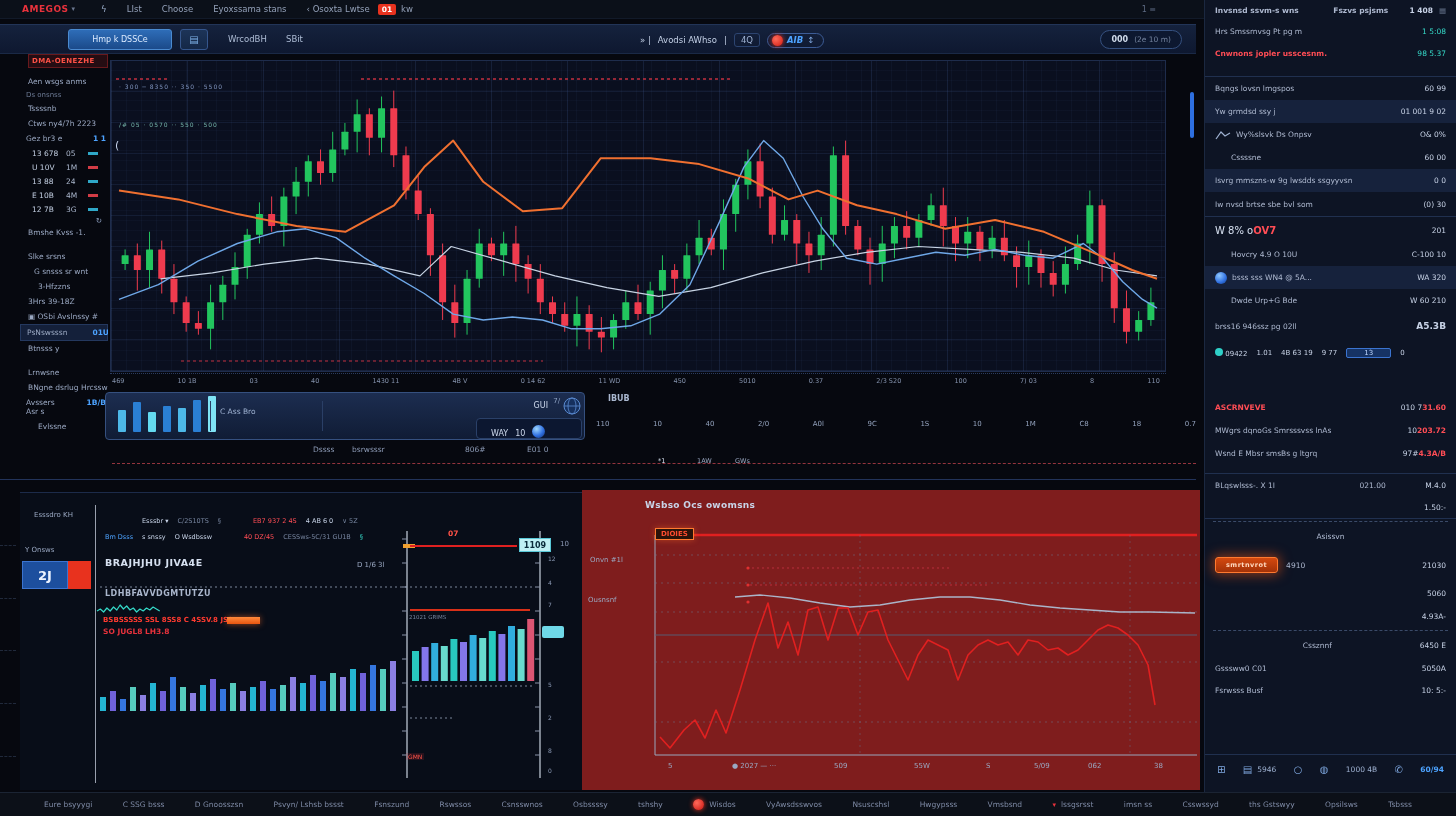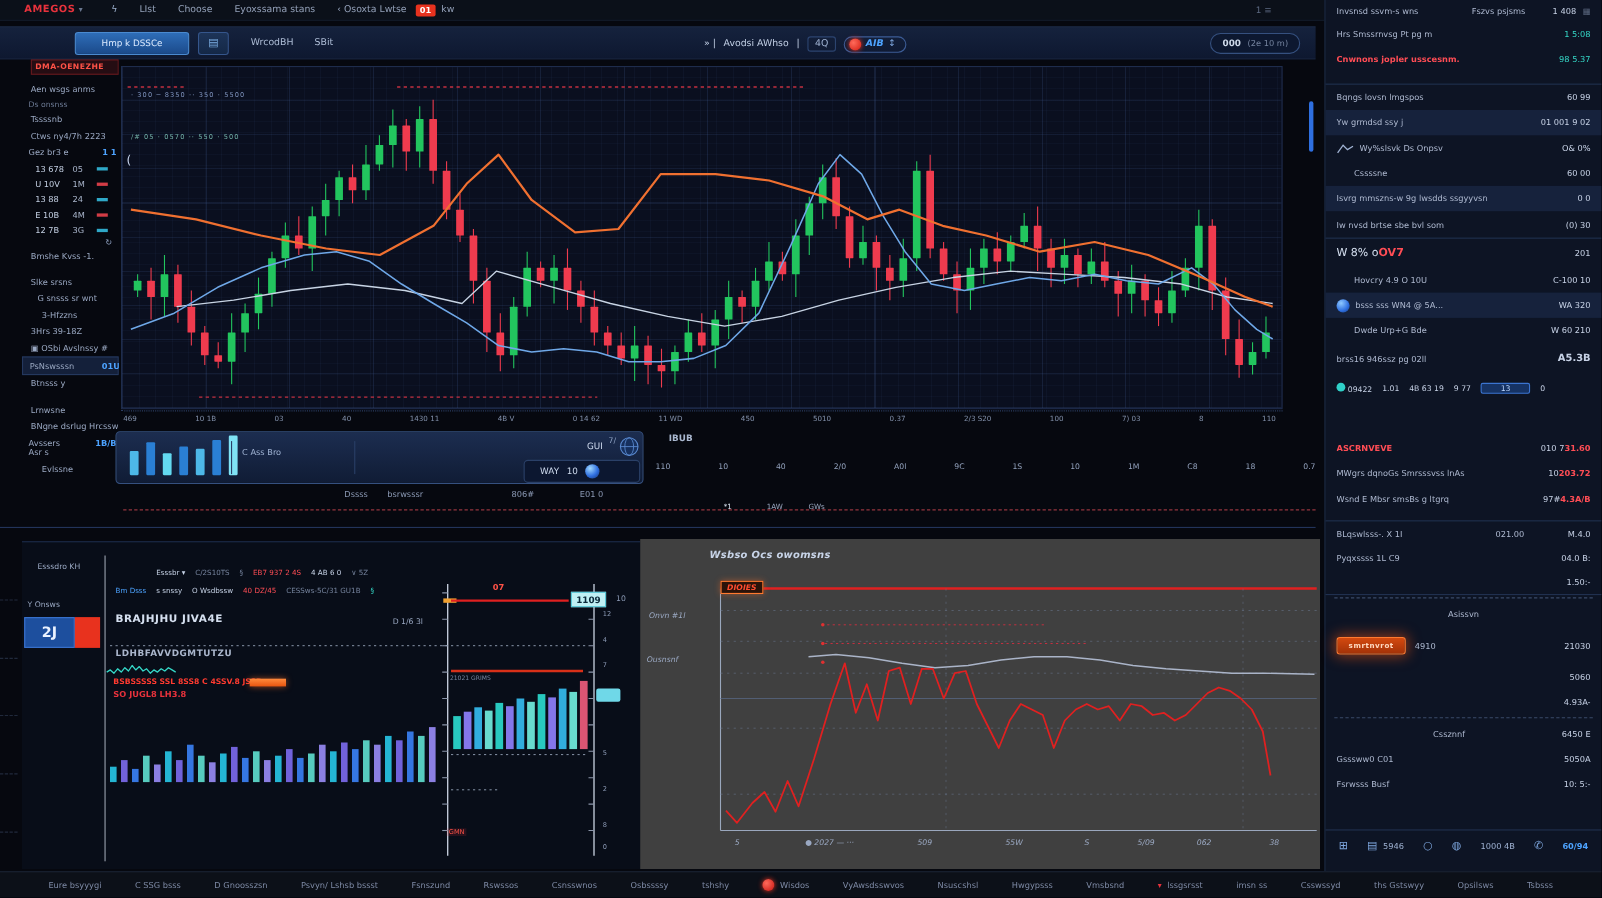--- a/index.html
+++ b/index.html
@@ -83,21 +83,21 @@
   .vol-panel { position:absolute; left:105px; top:392px; width:480px; height:48px;
     background:linear-gradient(#1c2d50,#101c35); border:1px solid #35507f; border-radius:4px; }
   .vol-bars { position:absolute; left:12px; bottom:7px; display:flex; align-items:flex-end; gap:7px; }
   .vol-bars div { width:8px; border-radius:1px; }
   .vol-sep { position:absolute; top:8px; width:1px; height:30px; background:#2a3f66; }
   .vol-label { position:absolute; left:114px; top:14px; font-size:7.5px; color:#9fb2d2; }
   .vol-gui { position:absolute; right:36px; top:8px; font-size:8px; color:#cdd9ec; }
   .vol-sup { position:absolute; right:24px; top:4px; font-size:7px; color:#8fa3c4; }
   .globe { position:absolute; right:2px; top:3px; }
   .vol-sub { position:absolute; right:2px; top:25px; width:106px; height:21px; background:#0c1730;
-    border:1px solid #2a4068; border-radius:4px; display:flex; align-items:center; gap:7px;
+    border:1px solid #2a4068; border-radius:4px; display:flex; align-items:flex-end; gap:7px;
     padding-left:14px; font-size:8px; color:#cdd9ec; }
   .orb { width:13px; height:13px; border-radius:50%;
     background:radial-gradient(circle at 35% 30%, #9fd8ff, #2f6fe0 55%, #14306a); }
 
   .links-row { position:absolute; top:445px; font-size:7.5px; color:#8b99b4; }
   .tag-ibub { position:absolute; left:608px; top:394px; font-size:8px; color:#aab8d0; font-weight:bold; }
   .tf-row { position:absolute; left:596px; top:420px; width:600px; display:flex;
     justify-content:space-between; font-size:7px; color:#93a2bd; }
   .sep-dashed { position:absolute; left:112px; top:463px; width:1084px; border-top:1px dashed #b8404a; opacity:.8; }
   .sep-label { position:absolute; top:457px; font-size:6.5px; color:#9aa7c0; }
@@ -109,40 +109,40 @@
   .bl-divider { position:absolute; left:75px; top:12px; width:1px; height:278px; background:#c9d2e0; opacity:.75; }
   .bl-side-title { position:absolute; left:14px; top:18px; font-size:7px; color:#9aa8c2; }
   .bl-side-link { position:absolute; left:5px; top:53px; font-size:7px; color:#9aa8c2; }
   .bl-bluebox { position:absolute; left:2px; top:68px; width:46px; height:28px; background:#1d4f9e;
     border:1px solid #3b74d0; color:#eaf2ff; font-size:13px; font-weight:bold;
     display:flex; align-items:center; justify-content:center; }
   .bl-redbox { position:absolute; left:48px; top:68px; width:23px; height:28px; background:#e8321e; }
   .bl-h1 { position:absolute; left:85px; top:24px; font-size:6.5px; display:flex; gap:9px; white-space:nowrap;padding-left:37px; }
   .bl-h2 { position:absolute; left:85px; top:40px; font-size:6.5px; display:flex; gap:9px; white-space:nowrap; }
   .c-w { color:#c8d4e8; } .c-g { color:#77859f; } .c-b { color:#4da3ff; }
-  .c-r { color:#ff4d55; } .c-t { color:#35d9c8; }
+  .c-r { color:#ff4d55;margin-left:23px; } .c-t { color:#35d9c8; }
   .bl-title { position:absolute; left:85px; top:64px; font-size:9.5px; font-weight:bold; color:#d6e0f0; letter-spacing:.5px; }
   .bl-sub { position:absolute; left:85px; top:96px; font-size:8px; font-weight:bold; color:#aab6cc; letter-spacing:.5px; }
   .bl-alert { position:absolute; left:83px; top:123px; font-size:7px; font-weight:bold; color:#ff3b30; }
   .bl-orangebar { position:absolute; left:207px; top:124px; width:33px; height:7px;
     background:linear-gradient(#ff8a3c,#e85510); box-shadow:0 0 6px rgba(255,110,40,.6); }
   .bl-alert2 { position:absolute; left:83px; top:134px; font-size:7.5px; font-weight:bold; color:#e8323c; }
   .bl-midlabel { position:absolute; left:337px; top:68px; font-size:7px; color:#9aa8c2; }
   .bl-marker { position:absolute; left:428px; top:36px; font-size:7.5px; color:#ff5247; font-weight:bold; }
   .bl-pricetag { position:absolute; left:499px; top:45px; width:32px; height:14px; background:#bff0f4;
     border:1px solid #59c8d8; color:#0a2a3a; font-size:8px; font-weight:bold;
     display:flex; align-items:center; justify-content:center; }
   .bl-tagside { position:absolute; left:540px; top:47px; font-size:7px; color:#8b99b4; }
   .bl-grims { position:absolute; left:389px; top:121px; font-size:5.5px; color:#77859f; }
   .bl-bottomtag { position:absolute; left:386px; top:260px; font-size:6px; color:#ff5247; background:rgba(230,50,60,.15); padding:0 2px; }
   .bl-tick { position:absolute; left:528px; font-size:6px; color:#8b99b4; }
   .bl-tealtick { position:absolute; left:522px; top:133px; width:22px; height:12px; background:#6fd8e8; border-radius:2px; }
 
   
-  .bm-panel { position:absolute; left:582px; top:490px; width:618px; height:300px; background:#404040;font-style:italic; }
+  .bm-panel { position:absolute; left:582px; top:490px; width:618px; height:300px; background:#7f1d1d; }
   .bm-title { position:absolute; left:63px; top:10px; font-size:9px; font-weight:bold; color:#c8d4e8; letter-spacing:.3px; }
   .bm-tag { position:absolute; left:73px; top:38px; border:1px solid #ff7a30; background:#2a130a;
     color:#ff4d30; font-size:7px; font-weight:bold; padding:1px 5px; box-shadow:0 0 6px rgba(255,110,40,.45); }
   .bm-ylabel { position:absolute; font-size:7px; color:#9aa8c2; }
   .bm-xlabel { position:absolute; top:272px; font-size:7px; color:#9aa8c2; }
 
   
   .rsidebar { position:absolute; top:0; right:0; width:252px; height:792px;
     background:#0d1424; border-left:1px solid #1b2840; }
   .rs-rows { position:absolute; top:0; left:0; width:100%; }
@@ -700,21 +700,21 @@
   <div class="left-dashes" id="left-dashes">
       <div style="top: 545px;"></div>
       <div style="top: 598px;"></div>
       <div style="top: 650px;"></div>
       <div style="top: 703px;"></div>
       <div style="top: 756px;"></div>
     </div>
 
   <div class="rsidebar">
     <div class="rs-rows" id="rs-rows">
-        <div class="rs-row" style="height: 20px;">
+        <div class="rs-row" style="height: 20px; font-weight: bold;">
           <span class="l">Invsnsd ssvm-s wns</span>
           <span class="c">Fszvs psjsms</span>
           <span class="r">1 408</span>
           <span style="margin-left: 6px; color: rgb(93, 106, 130);">▦</span>
         </div>
         <div class="rs-row" style="height: 22px;">
           <span class="l">Hrs Smssrnvsg Pt pg m</span>
           <span class="r" style="color: rgb(53, 217, 200);">1 5:08</span>
         </div>
         <div class="rs-row" style="height: 22px;">
@@ -802,24 +802,20 @@
           <span style="color: rgb(255, 77, 85); font-weight: bold;">4.3A/B</span>
         </div>
         <div class="rs-gap" style="height: 8px;"></div>
         <div class="rs-box">
           <div class="rs-row" style="height: 22px;">
             <span class="l">BLqswlsss-. X 1I</span>
             <span class="c">021.00</span>
             <span class="r">M.4.0</span>
           </div>
           <div class="rs-row" style="height: 22px;">
-            <span class="l">Pyqxssss 1L C9</span>
-            <span class="r">04.0 B:</span>
-          </div>
-          <div class="rs-row" style="height: 22px;">
             <span class="r" style="flex: 1 1 0%;">1.50:-</span>
           </div>
         </div>
         <div class="rs-divider"></div>
         <div class="rs-row" style="height: 24px;">
           <span class="c">Asissvn</span>
         </div>
         <div class="rs-row" style="height: 34px;">
           <span class="rs-obtn">smrtnvrot</span>
           <span style="margin-left: 8px;"> 4910</span>

